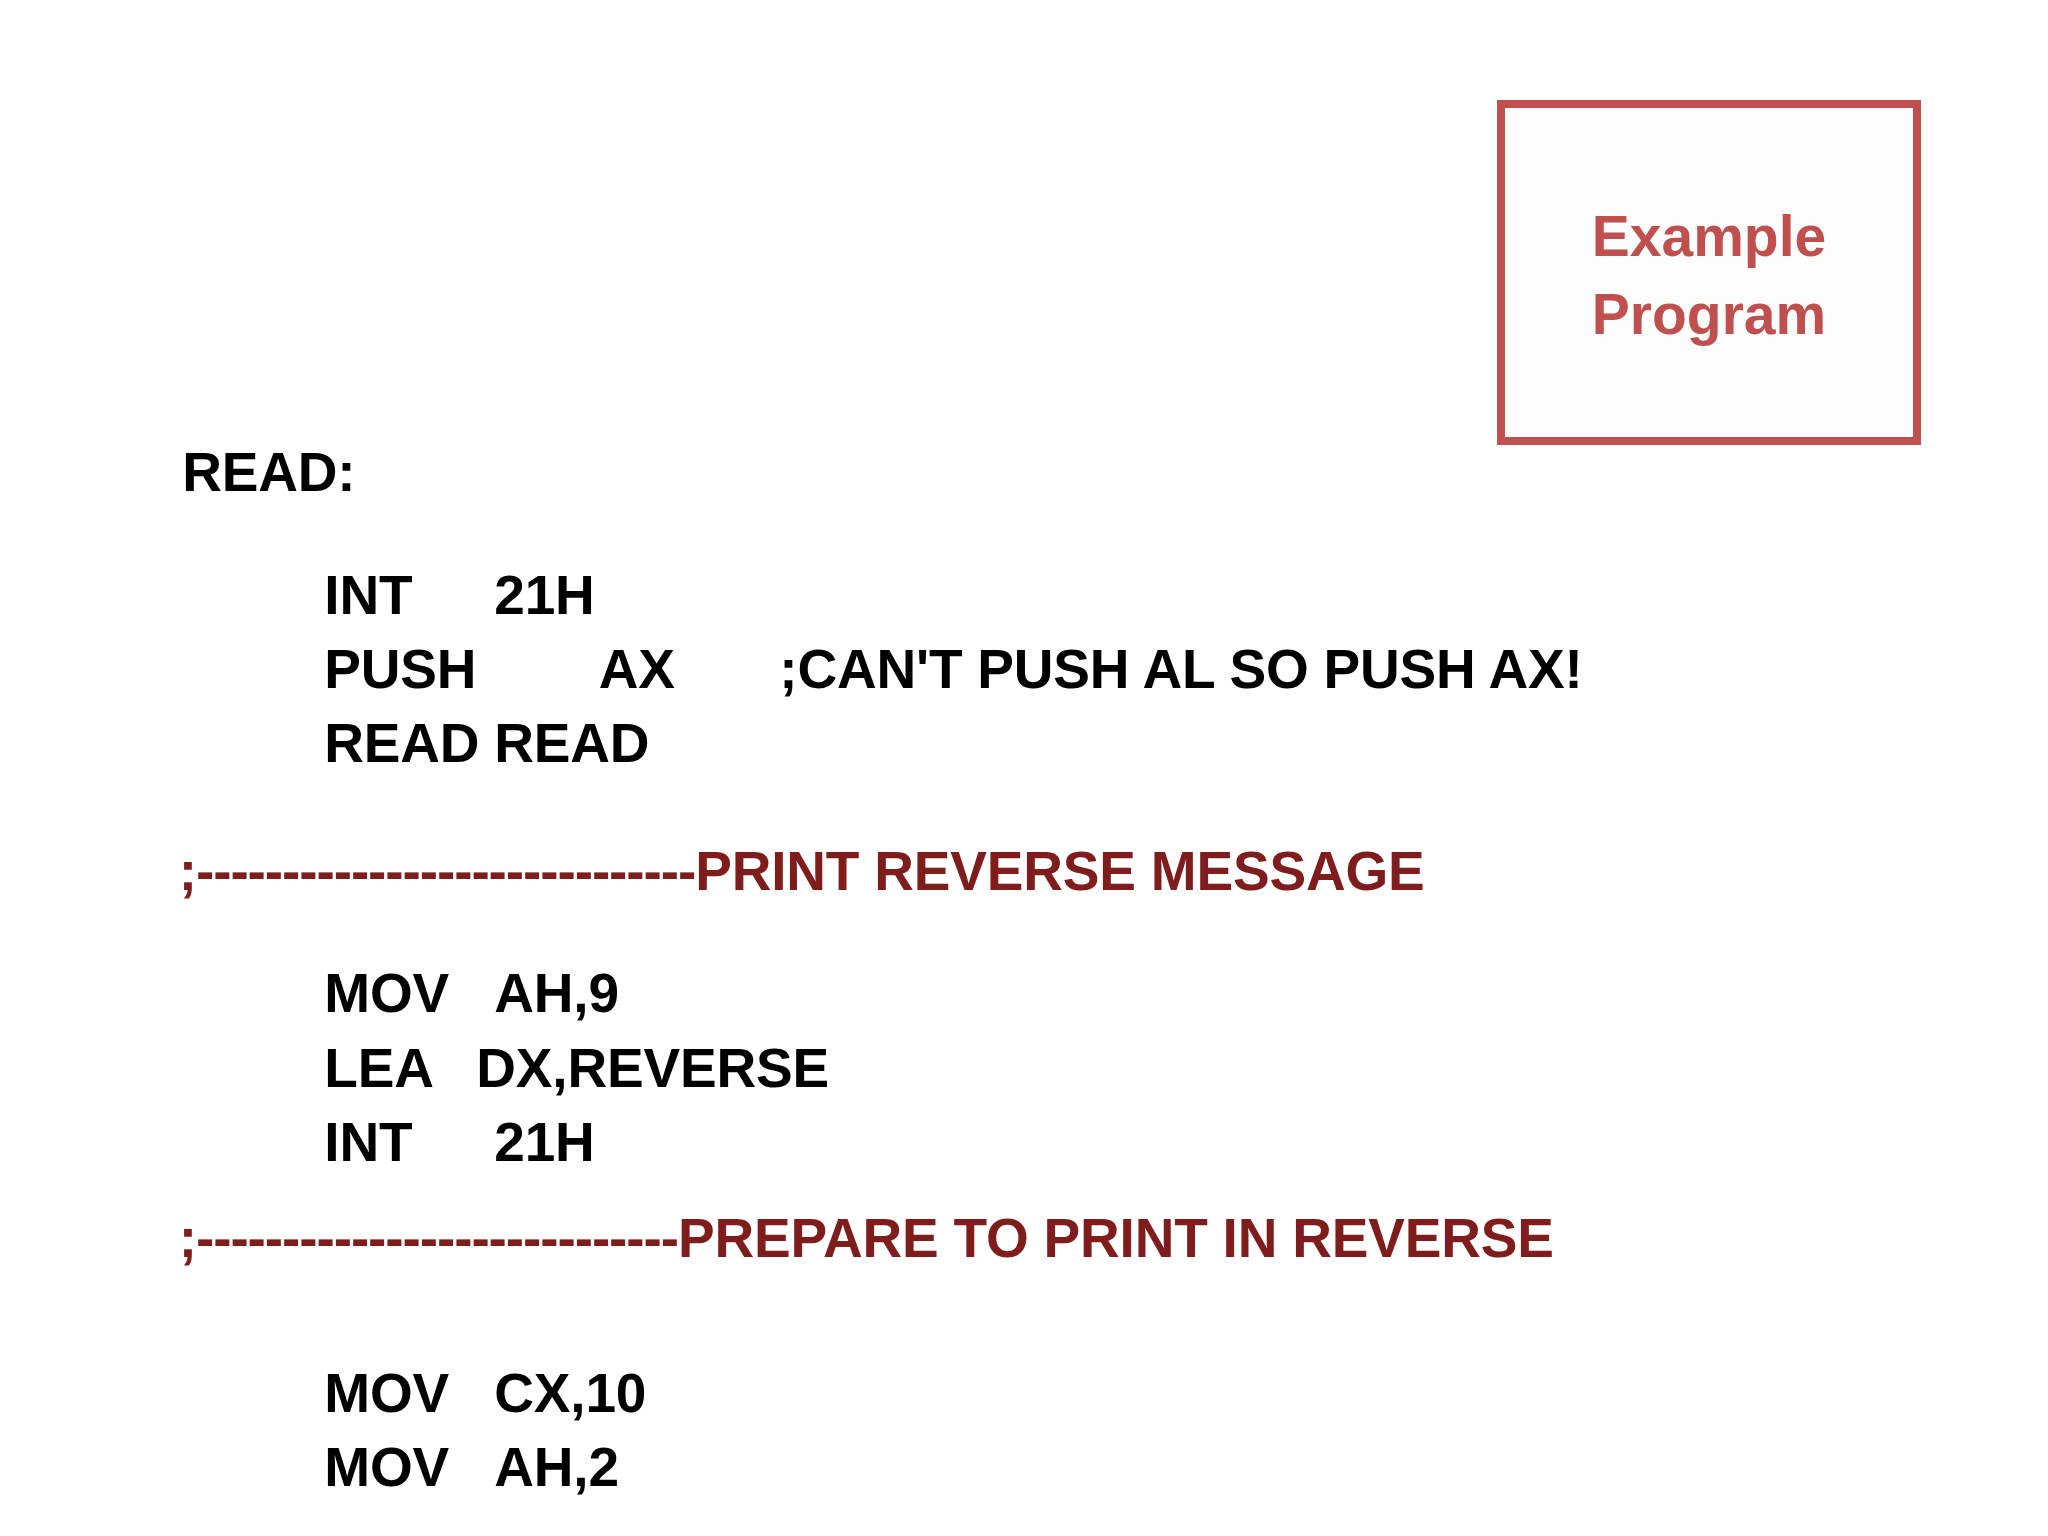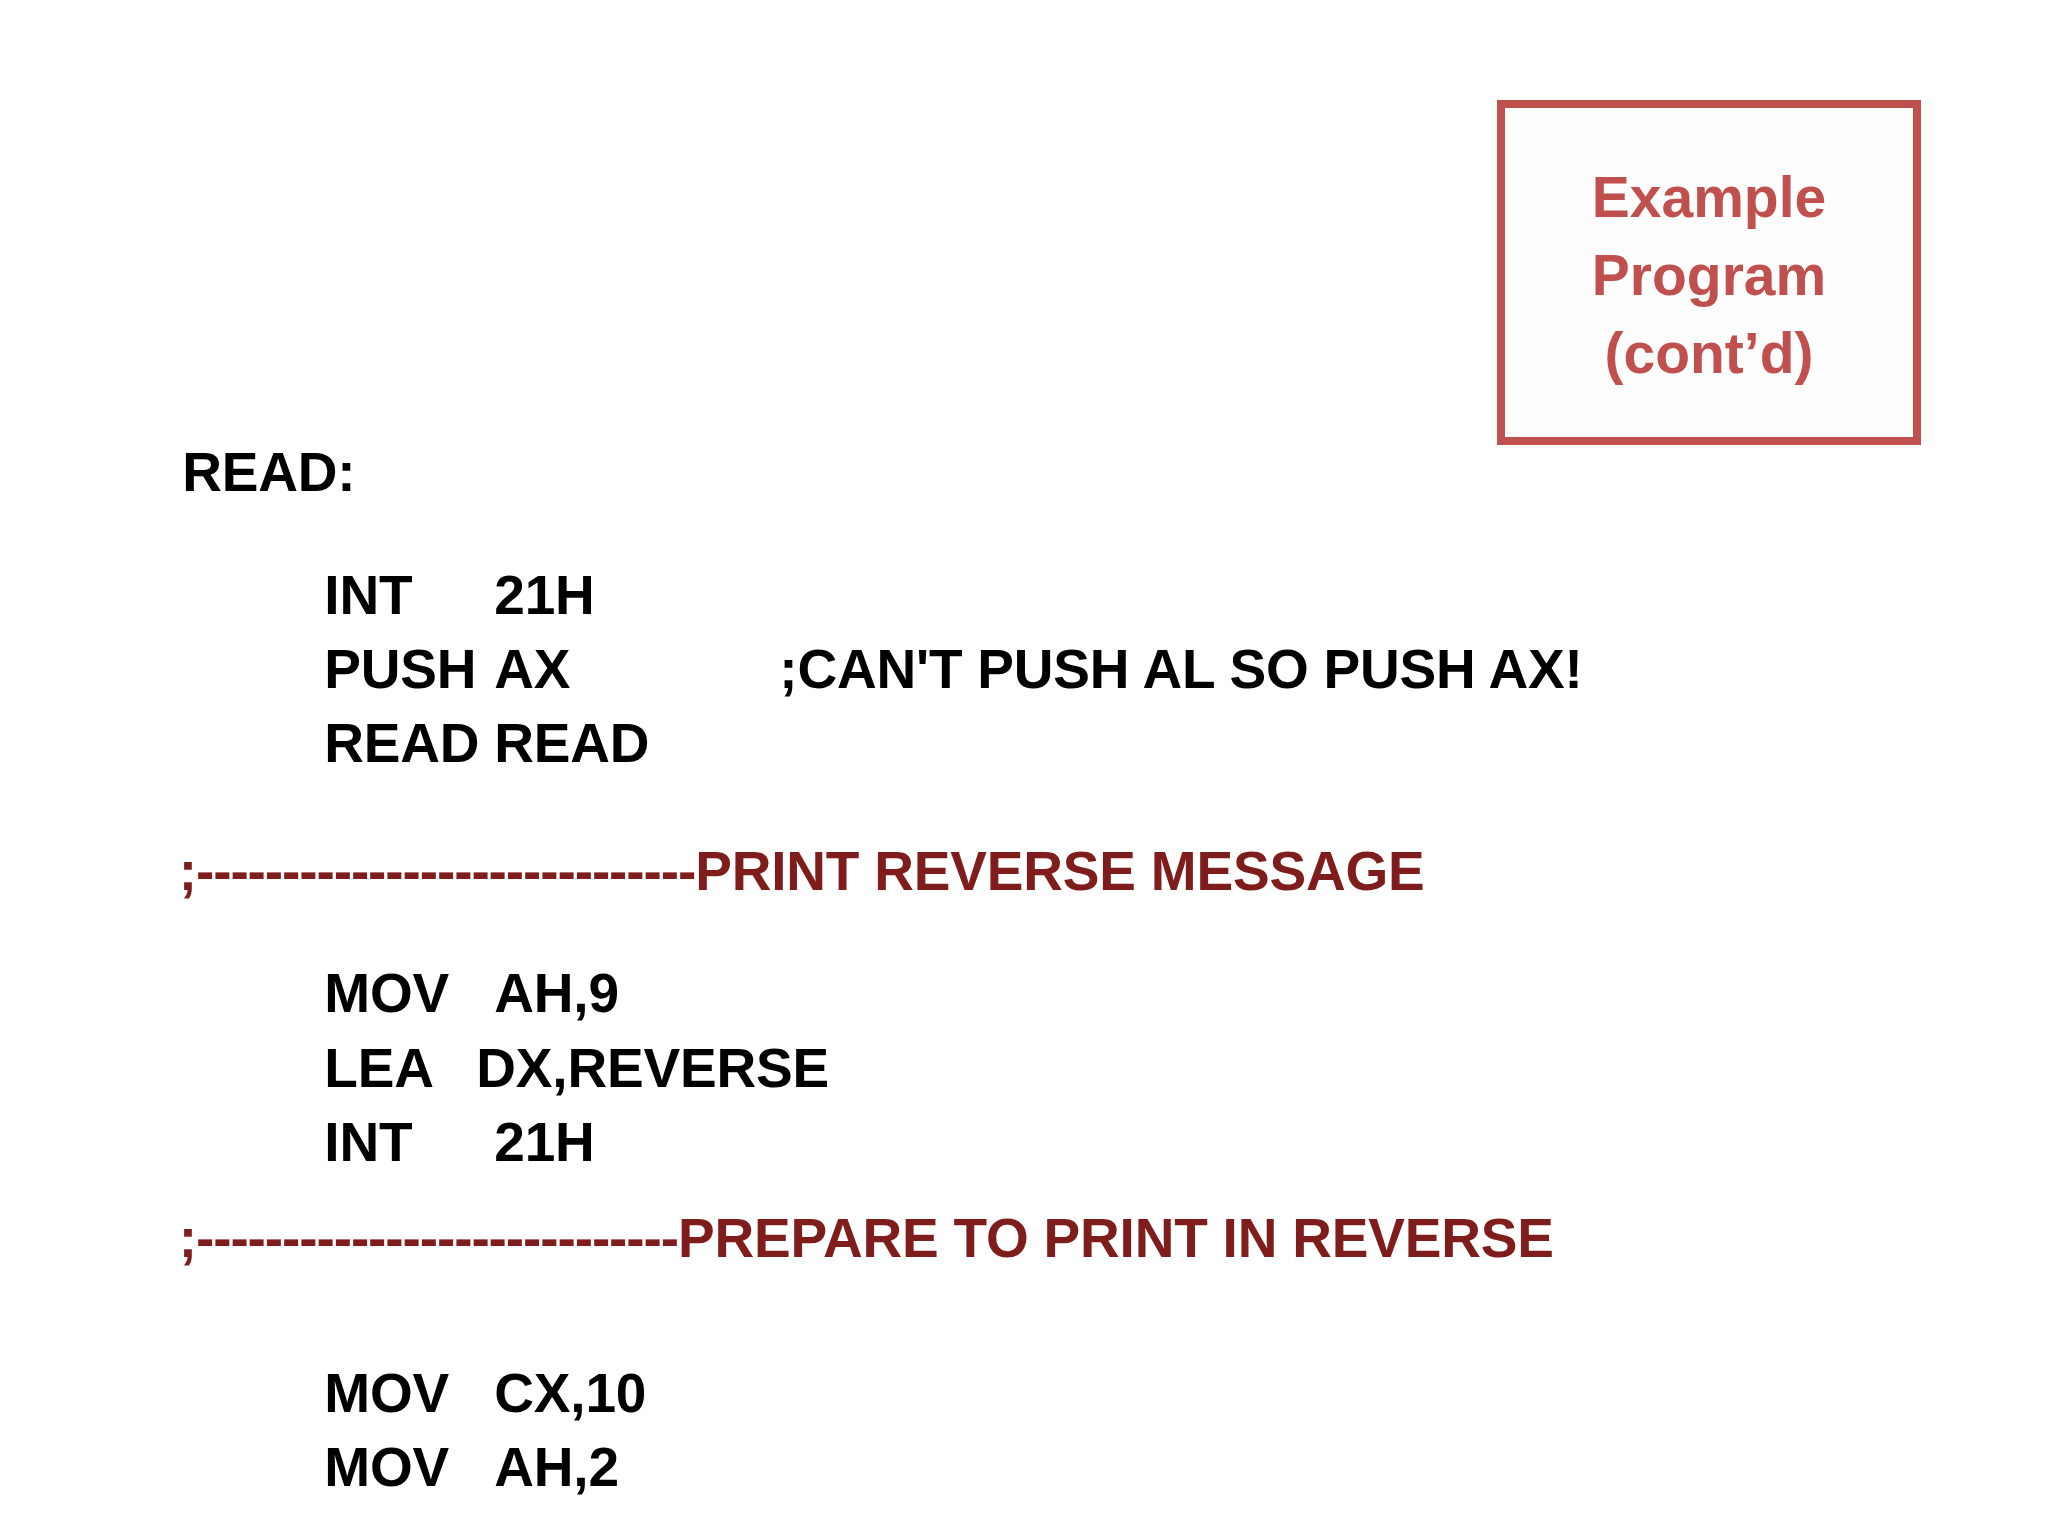--- a/index.html
+++ b/index.html
@@ -68,20 +68,21 @@
   }
   .mnemonic {
     display: inline-block;
     min-width: 170px;
   }
   .mnemonic.narrow {
     min-width: 152px;
   }
   .operand {
     display: inline-block;
+    text-align: center;
   }
   .operand.pad-push {
     min-width: 285px;
   }
   .sep-line {
     position: absolute;
     left: 122px;
     white-space: pre;
     color: #7f1d1d;
     font-family: "Liberation Sans", sans-serif;
@@ -90,21 +91,20 @@
     line-height: 55px;
     letter-spacing: -1.1px;
   }
 </style>
 </head>
 <body>
 
 <div id="title-box">
   <div class="title-line">Example</div>
   <div class="title-line">Program</div>
-  <div class="title-line">(cont’d)</div>
 </div>
 
 <div id="code-listing">
 
   <div class="code-line" style="top:390px;">
     <span>READ:</span>
   </div>
 
   <div class="code-line indent" style="top:513px;">
     <span class="mnemonic">INT</span><span class="operand">21H</span>

